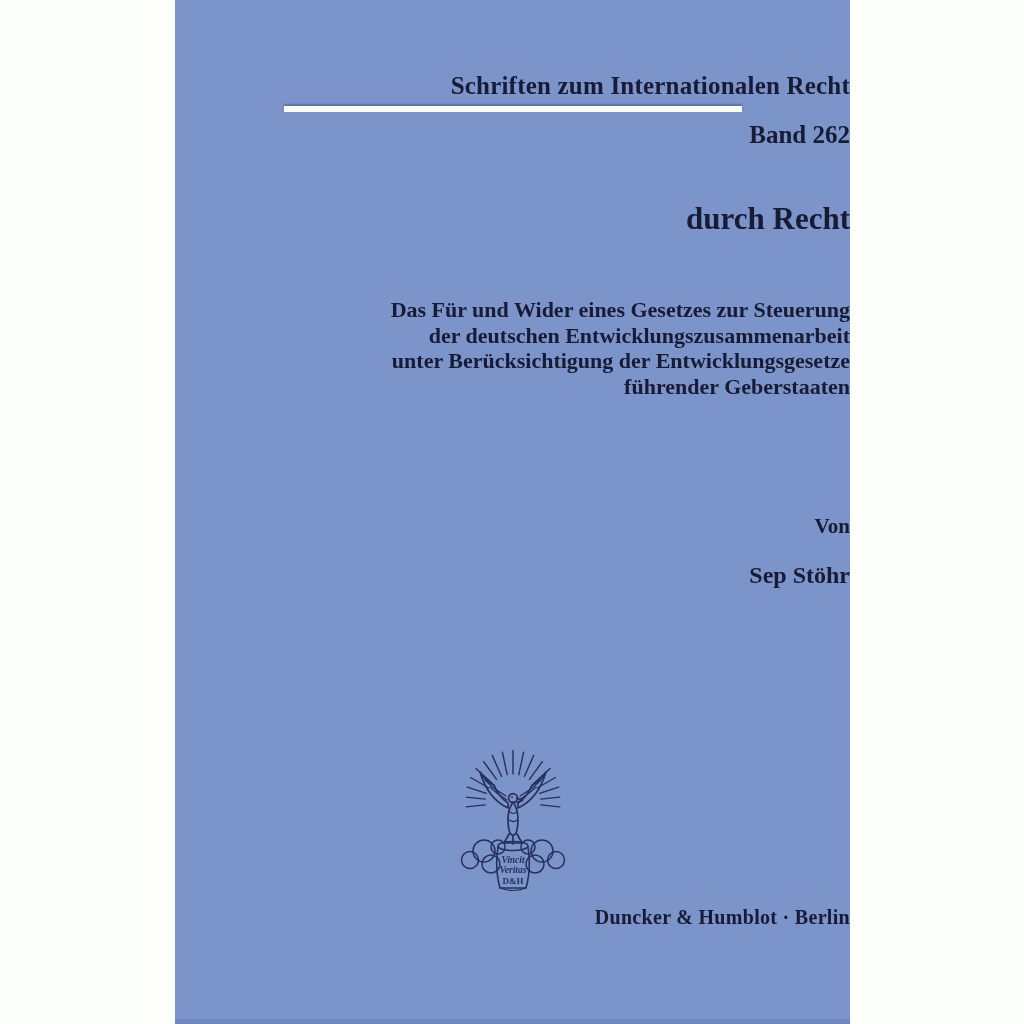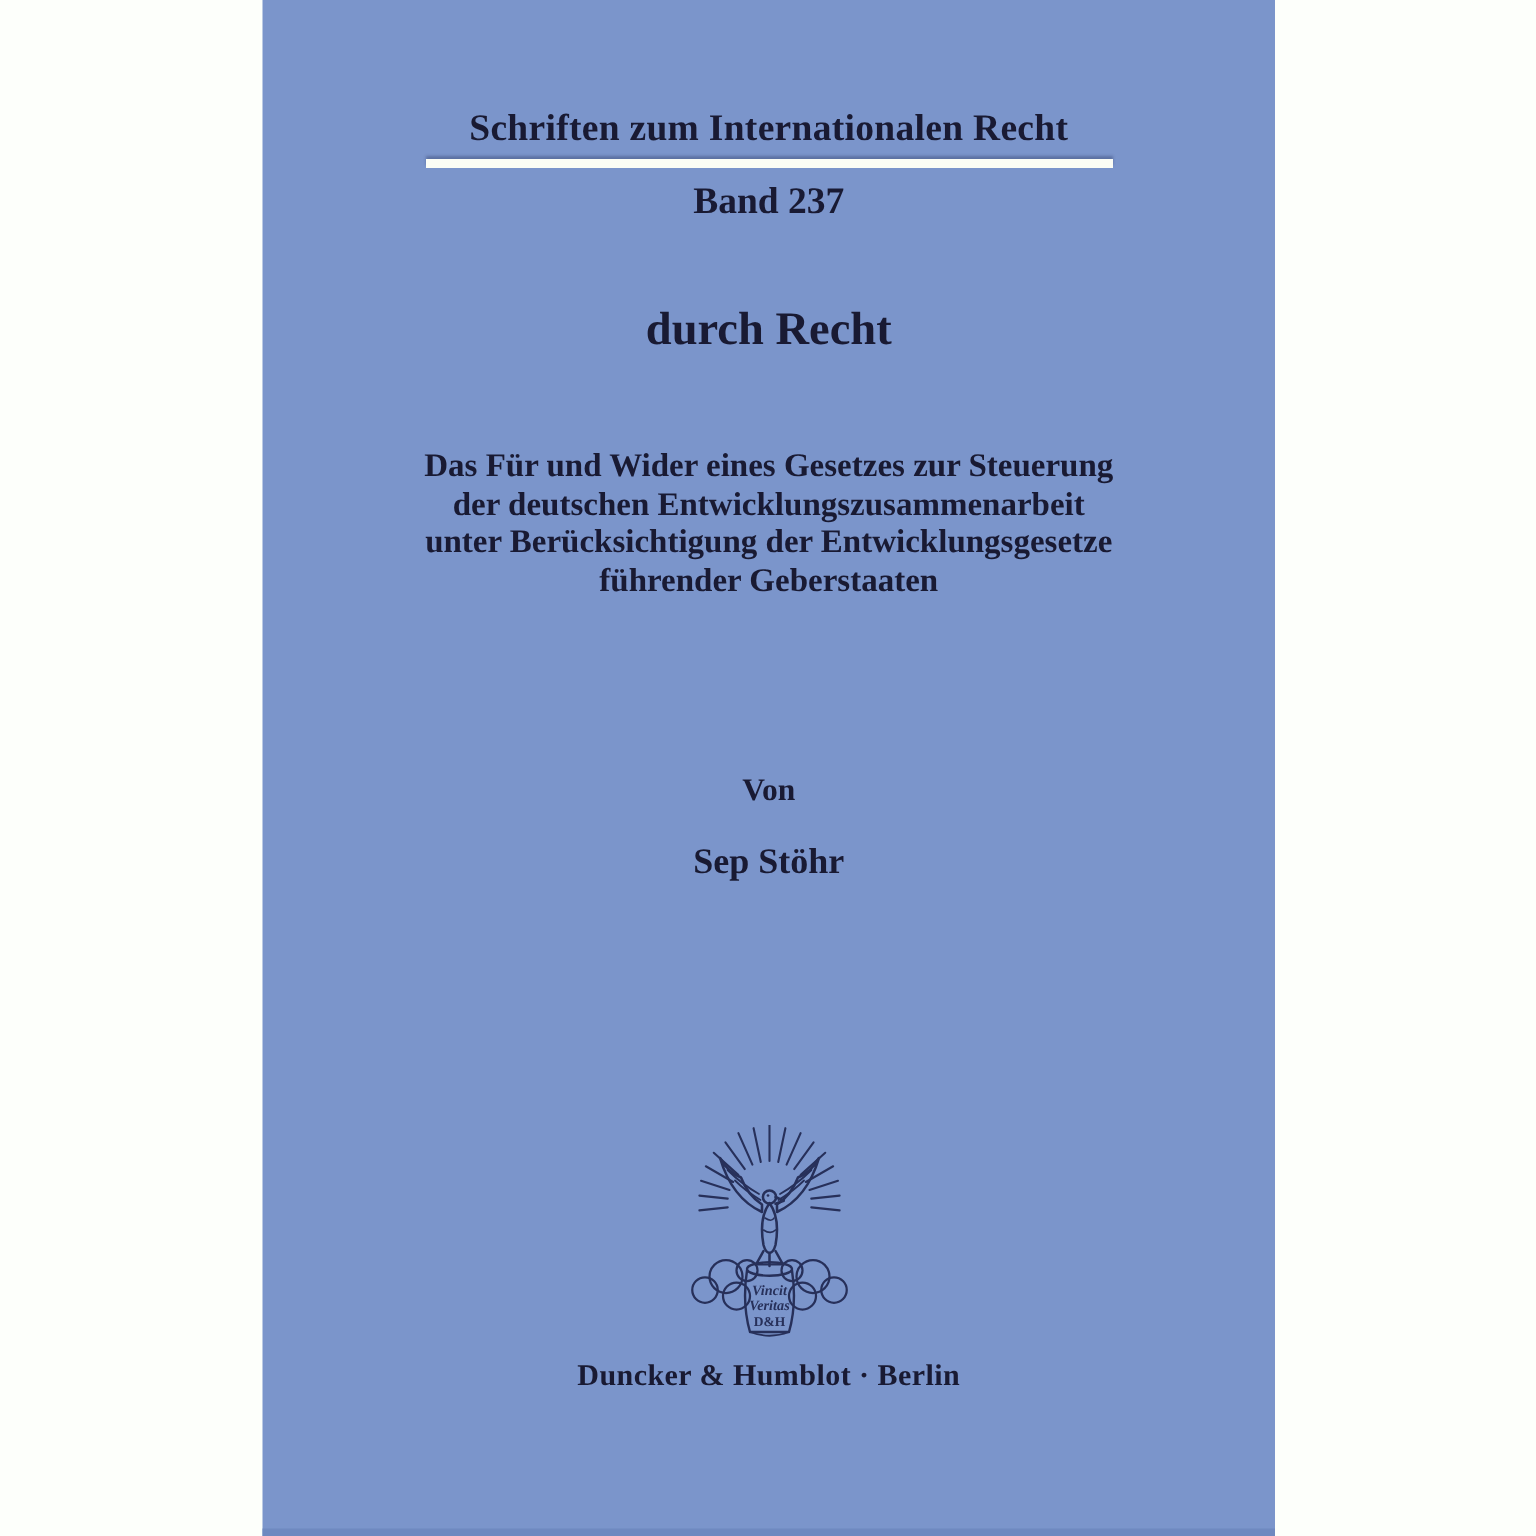--- a/index.html
+++ b/index.html
@@ -34,21 +34,21 @@
     background: var(--cover_bg);
     color: var(--ink);
   }
   .cover::after {
     content: "";
     position: absolute;
     left: 0; right: 0; bottom: 0;
     height: 5px;
     background: var(--bottom_edge);
   }
-  .abs { position: absolute; left: 0; right: 0; text-align: center; }
+  .abs { position: absolute; left: 0; right: 0; text-align: right; }
   .series-title {
     top: 72px;
     font-size: 25px;
     font-weight: bold;
     letter-spacing: 0.2px;
   }
   .series-rule {
     position: absolute;
     top: 106px;
     left: 50%;
@@ -109,21 +109,21 @@
 </head>
 <body>
 
 <div class="stage">
   <div class="cover">
 
     <div class="abs series-title">Schriften zum Internationalen Recht</div>
 
     <div class="series-rule"></div>
 
-    <div class="abs series-band">Band 237</div>
+    <div class="abs series-band">Band 262</div>
 
     <div class="abs book-title">
       <div>durch Recht</div>
     </div>
 
     <div class="abs book-subtitle">
       <div>Das Für und Wider eines Gesetzes zur Steuerung</div>
       <div>der deutschen Entwicklungszusammenarbeit</div>
       <div>unter Berücksichtigung der Entwicklungsgesetze</div>
       <div>führender Geberstaaten</div>

